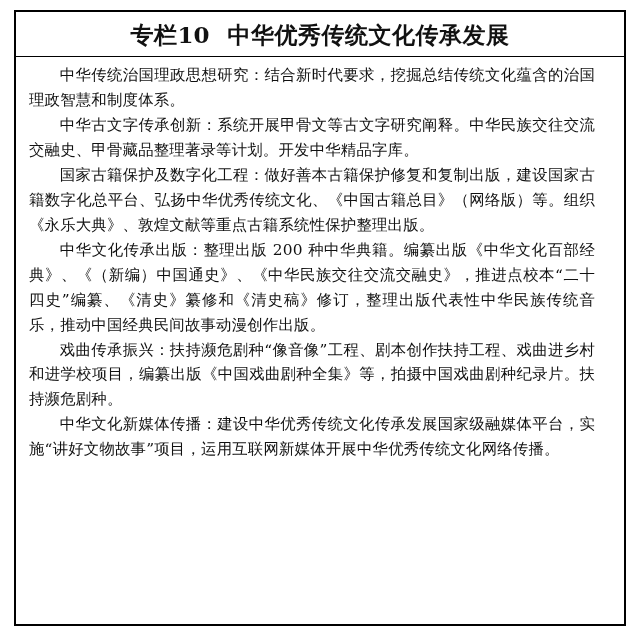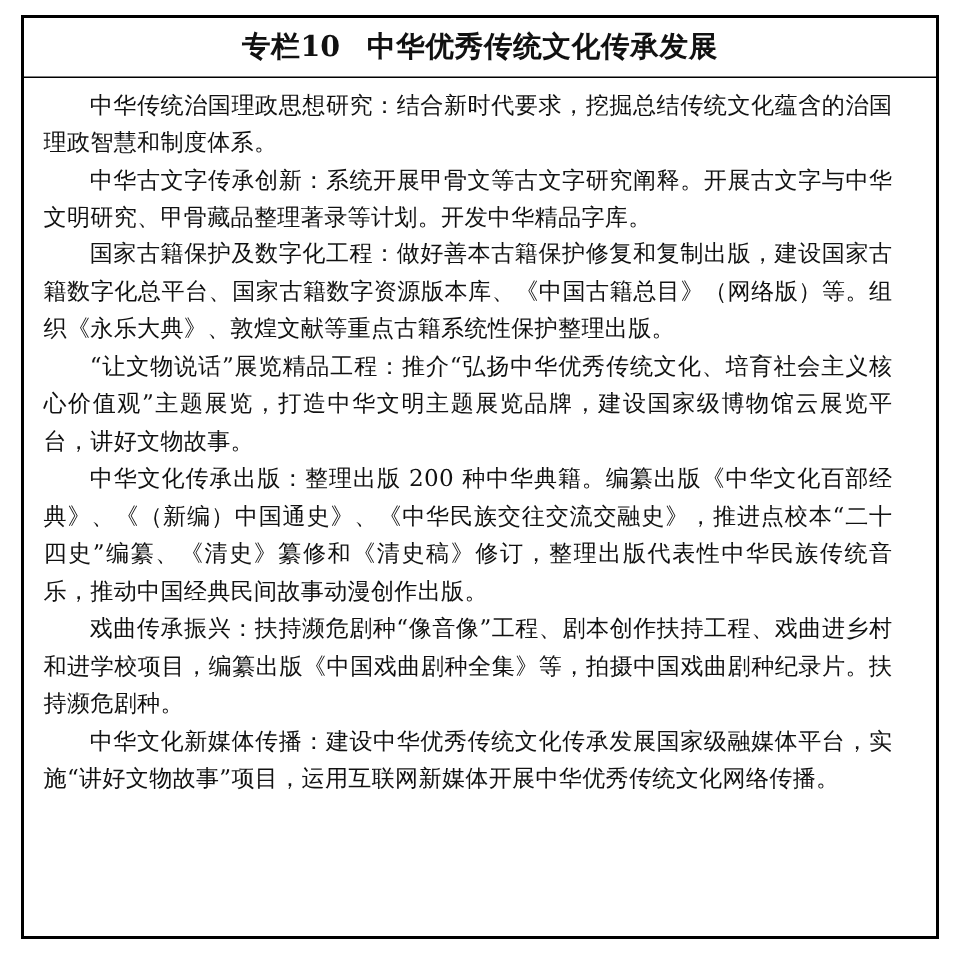--- a/index.html
+++ b/index.html
@@ -24,21 +24,21 @@
   .box {
     border: 2px solid #000;
     box-sizing: border-box;
     width: 612px;
     height: 616px;
     position: relative;
     background: #fff;
   }
   .box-title {
     text-align: center;
-    font-size: 19px;
+    font-size: 23px;
     font-weight: bold;
     letter-spacing: 0.5px;
     padding: 7px 0 6px 0;
     border-bottom: 1.6px solid #000;
     line-height: 1.35;
     font-family: "DejaVu Serif", "Liberation Serif", serif;
   }
   .box-title .t-num {
     letter-spacing: 0px;
   }
@@ -66,22 +66,21 @@
 
 <div class="page">
   <div class="box">
 
     <div class="box-title">
       <span>专栏</span><span class="t-num">10</span><span class="t-gap"></span><span>中华优秀传统文化传承发展</span>
     </div>
 
     <div class="body">
       <p class="para">中华传统治国理政思想研究：结合新时代要求，挖掘总结传统文化蕴含的治国理政智慧和制度体系。</p>
-      <p class="para">中华古文字传承创新：系统开展甲骨文等古文字研究阐释。开展古文字与中华文明研究、甲骨藏品整理著录等计划。开发中华精品字库。</p>
-      <p class="para">国家古籍保护及数字化工程：做好善本古籍保护修复和复制出版，建设国家古籍数字化总平台、国家古籍数字资源版本库、《中国古籍总目》（网络版）等。组织《永乐大典》、敦煌文献等重点古籍系统性保护整理出版。</p>
-      <p class="para">“让文物说话”展览精品工程：推介“弘扬中华优秀传统文化、培育社会主义核心价值观”主题展览，打造中华文明主题展览品牌，建设国家级博物馆云展览平台，讲好文物故事。</p>
+      <p class="para">中华古文字传承创新：系统开展甲骨文等古文字研究阐释。中华民族交往交流交融史、甲骨藏品整理著录等计划。开发中华精品字库。</p>
+      <p class="para">国家古籍保护及数字化工程：做好善本古籍保护修复和复制出版，建设国家古籍数字化总平台、弘扬中华优秀传统文化、《中国古籍总目》（网络版）等。组织《永乐大典》、敦煌文献等重点古籍系统性保护整理出版。</p>
       <p class="para">中华文化传承出版：整理出版 200 种中华典籍。编纂出版《中华文化百部经典》、《（新编）中国通史》、《中华民族交往交流交融史》，推进点校本“二十四史”编纂、《清史》纂修和《清史稿》修订，整理出版代表性中华民族传统音乐，推动中国经典民间故事动漫创作出版。</p>
       <p class="para">戏曲传承振兴：扶持濒危剧种“像音像”工程、剧本创作扶持工程、戏曲进乡村和进学校项目，编纂出版《中国戏曲剧种全集》等，拍摄中国戏曲剧种纪录片。扶持濒危剧种。</p>
       <p class="para">中华文化新媒体传播：建设中华优秀传统文化传承发展国家级融媒体平台，实施“讲好文物故事”项目，运用互联网新媒体开展中华优秀传统文化网络传播。</p>
     </div>
 
   </div>
 </div>
 
 </body></html>

